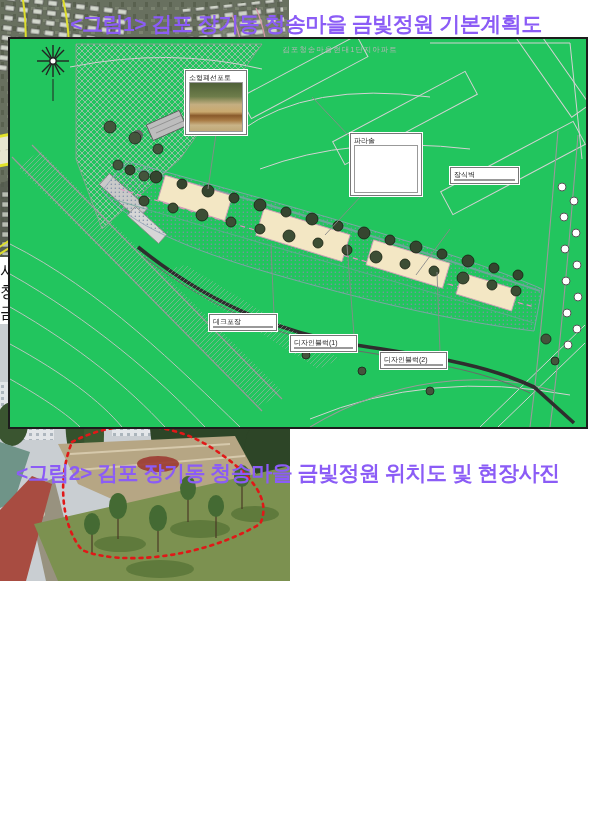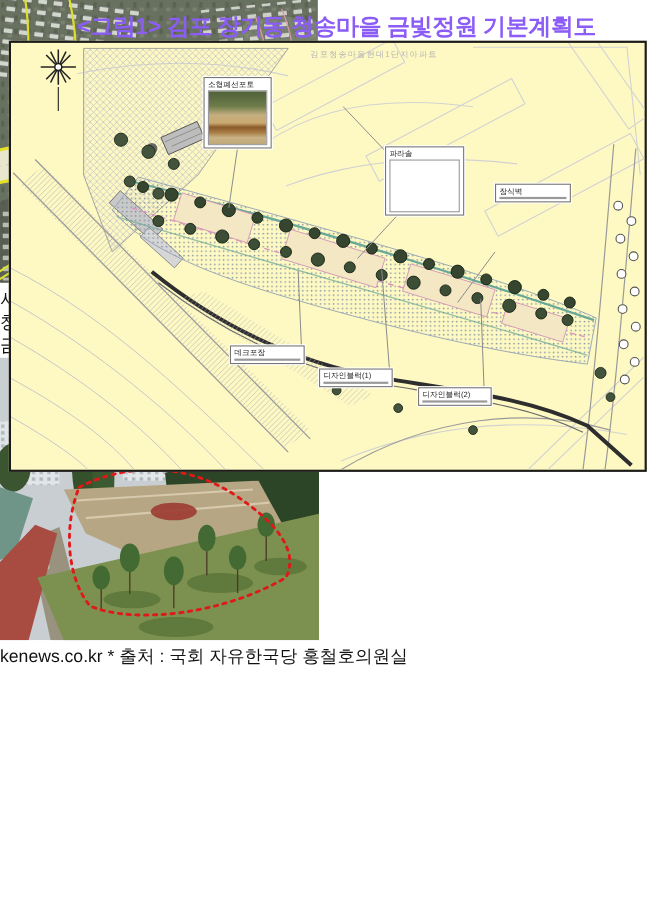--- a/index.html
+++ b/index.html
@@ -2,21 +2,21 @@
 <html><head>
 <meta charset="utf-8">
 <style>
   html,body{margin:0;padding:0;background:#fff;}
   body{width:600px;height:824px;font-family:"Liberation Sans",sans-serif;color:#111;}
   .page{position:relative;width:600px;height:824px;overflow:hidden;background:#fff;}
   .fig-title{position:absolute;margin:6px;font-weight:bold;font-size:21px;letter-spacing:-0.5px;color:#8b5cf6;}
   #title1{top:4px;left:0;width:600px;text-align:center;}
   #title2{top:453px;left:10px;}
   
-  .fig1{position:absolute;left:8px;top:37px;width:580px;height:392px;border:2px solid #1c1c1c;background:#fef9c3;box-sizing:border-box;}
+  .fig1{position:absolute;left:8px;top:37px;width:580px;height:392px;border:2px solid #1c1c1c;background:#22c55e;box-sizing:border-box;}
   .plan-svg{position:absolute;left:0;top:0;}
   .inset{position:absolute;background:#fff;border:1px solid #777;padding:2px 3px;box-sizing:border-box;box-shadow:0 0 0 1px #fff;}
   .inset-cap{font-size:7px;line-height:9px;color:#222;white-space:nowrap;overflow:hidden;}
   .inset-photo{width:100%;border:1px solid #999;box-sizing:border-box;}
   .ph-boat{height:50px;background:linear-gradient(180deg,#4f6138 0%,#6d7c4a 28%,#c4ae80 45%,#caa96e 60%,#8a5a2b 68%,#a97c46 78%,#c9b387 88%,#bfa878 100%);}
   .ph-parasol{height:48px;background:
     radial-gradient(ellipse 30px 12px at 55% 30%, #c émotion;}
   
   .ph-parasol{height:48px;background:
     radial-gradient(ellipse 32px 13px at 58% 28%, #c89453 0%, #b9833f 70%, rgba(0,0,0,0) 71%),
@@ -232,20 +232,21 @@
     <div class="inset" style="left:280px;top:296px;width:67px;">
       <div class="inset-cap">디자인블럭(1)</div>
       <div class="inset-photo ph-block1"></div>
     </div>
     <div class="inset" style="left:370px;top:313px;width:67px;">
       <div class="inset-cap">디자인블럭(2)</div>
       <div class="inset-photo ph-block2"></div>
     </div>
   </div>
 
+  <h2 id="title2" class="fig-title">&lt;그림2&gt; 김포 장기동 청송마을 금빛정원 위치도 및 현장사진</h2>
 
   <div class="fig2">
     <div class="fig2-body">
 
       <div class="panel">
         <svg width="289" height="257" viewBox="0 0 289 257">
           <defs>
             <pattern id="sat" width="12" height="12" patternUnits="userSpaceOnUse">
               <rect width="12" height="12" fill="#68705f"></rect>
               <rect x="1" y="2" width="3" height="5" fill="#59614f"></rect>
@@ -372,18 +373,14 @@
                 <ellipse cx="216" cy="182" rx="8" ry="11"></ellipse>
             </g>
           </g>
 
           <path d="M72,118 C118,94 172,98 212,124 C252,150 272,176 260,200 C200,235 120,242 82,226 C60,200 58,152 72,118 Z" fill="none" stroke="#e01818" stroke-width="2.6" stroke-dasharray="3 5" stroke-linecap="round"></path>
         </svg>
       </div>
     </div>
   </div>
 
-  <div class="footer">
-    <span class="watermark">kenews.co.kr</span>
-    <span class="source">* 출처 : 국회 자유한국당 홍철호의원실</span>
-  </div>
 
 </div>
 
 </body></html>

